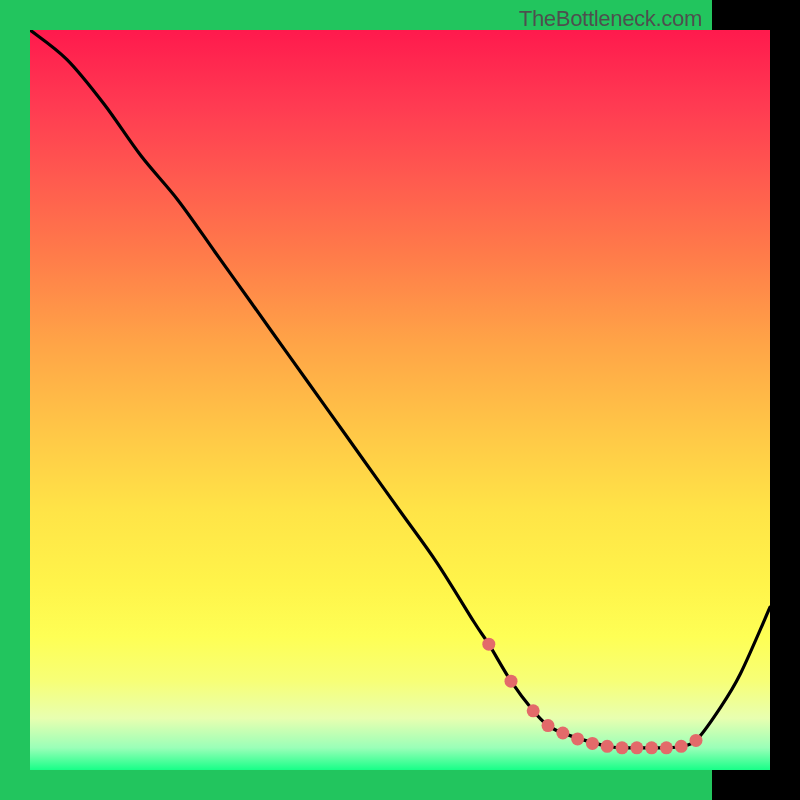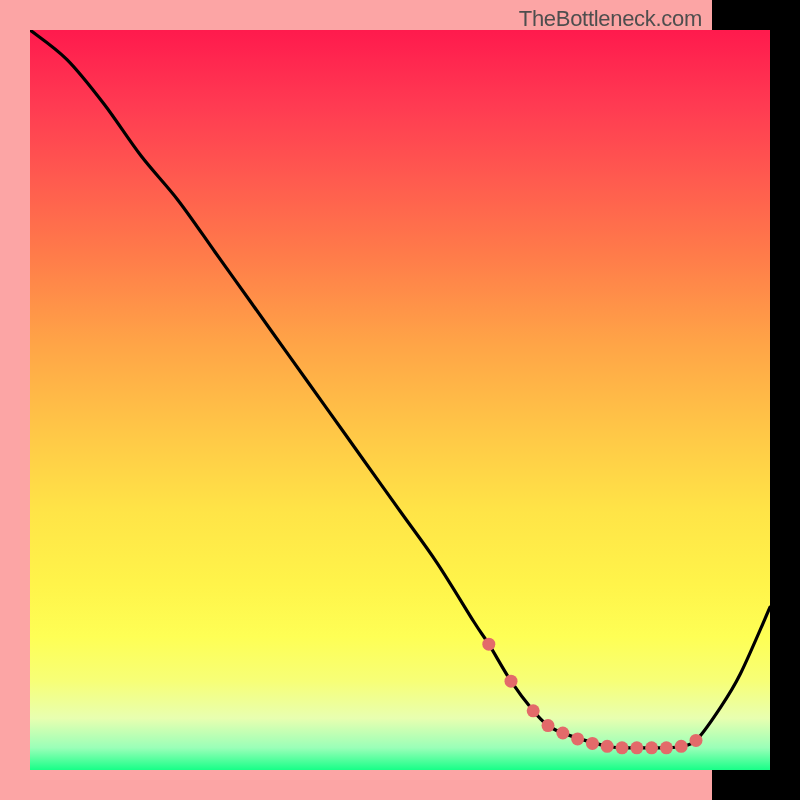--- a/index.html
+++ b/index.html
@@ -10,21 +10,21 @@
     background: #000;
     overflow: hidden;
     font-family: Arial, Helvetica, sans-serif;
   }
   .frame {
     position: absolute;
     left: 0;
     top: 0;
     width: 712px;
     height: 800px;
-    background: #fca5a5;
+    background: #22c55e;
   }
   .plot {
     position: absolute;
     left: 30px;
     top: 30px;
     width: 740px;
     height: 740px;
     background: linear-gradient(to bottom,
       #ff1a4d 0%,
       #ff3a52 10%,

